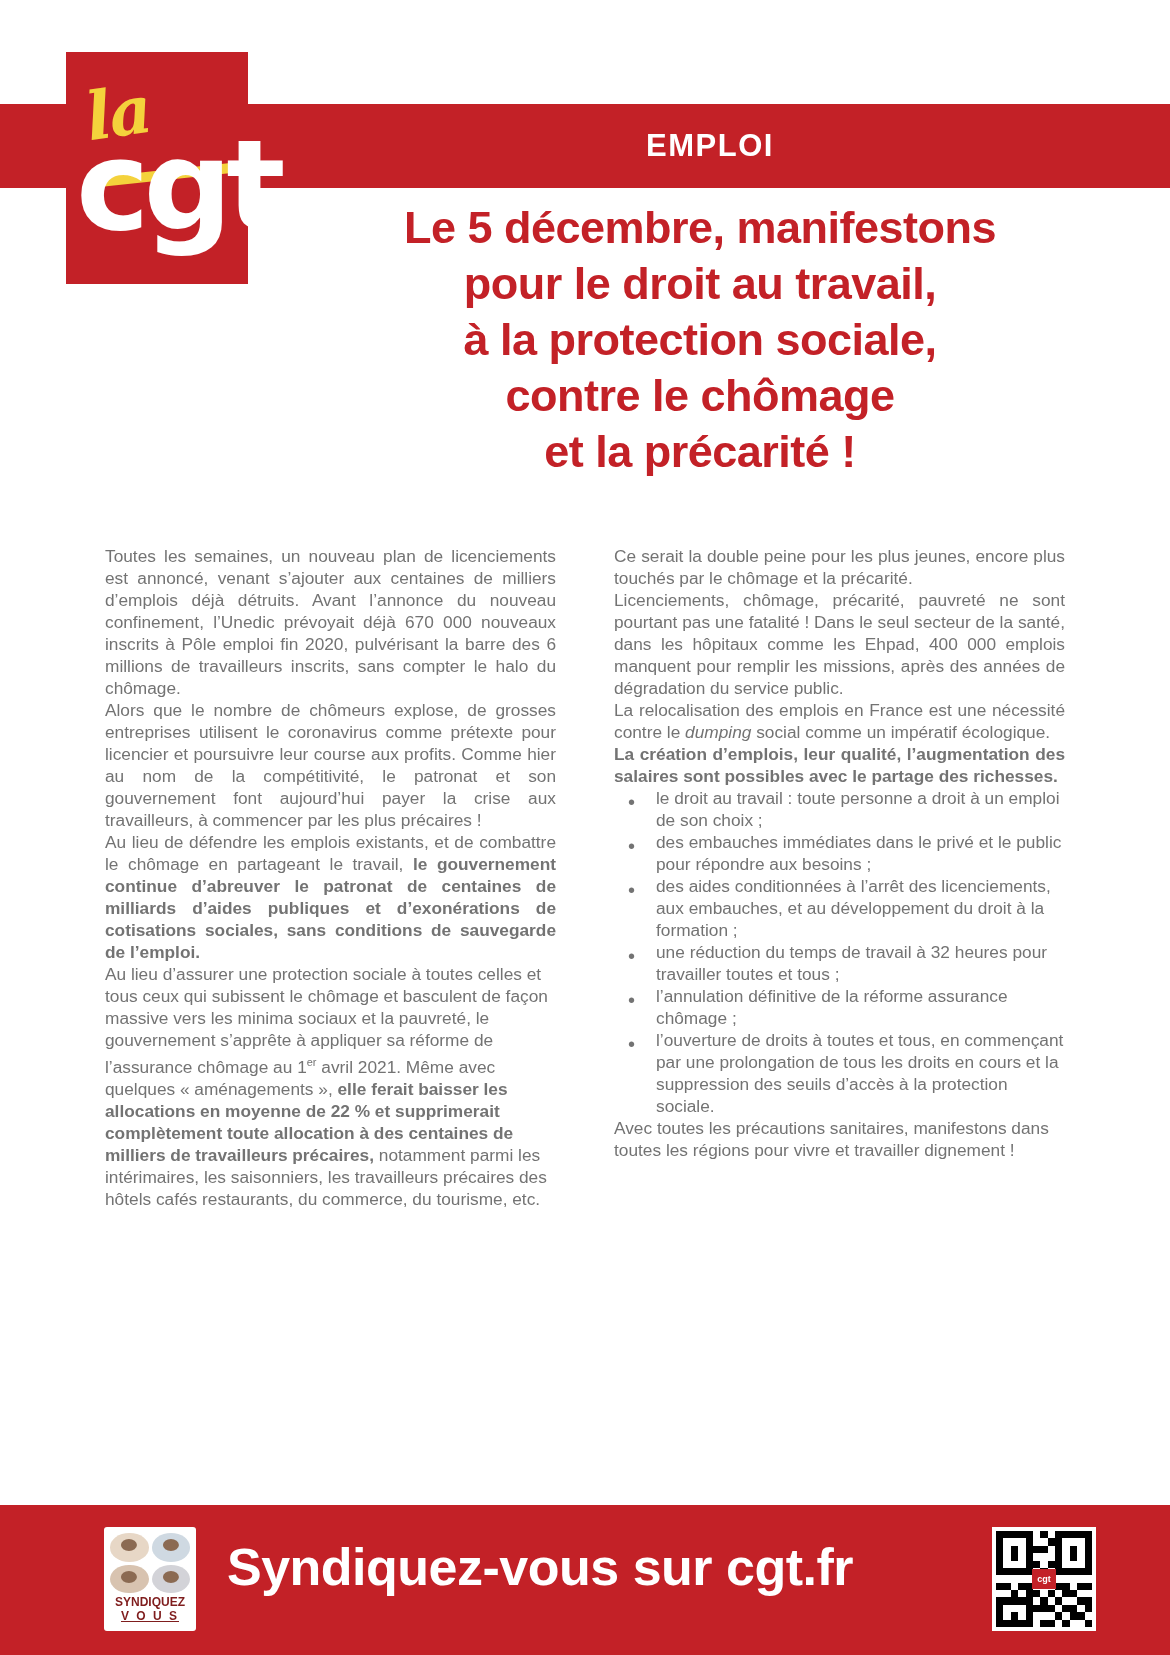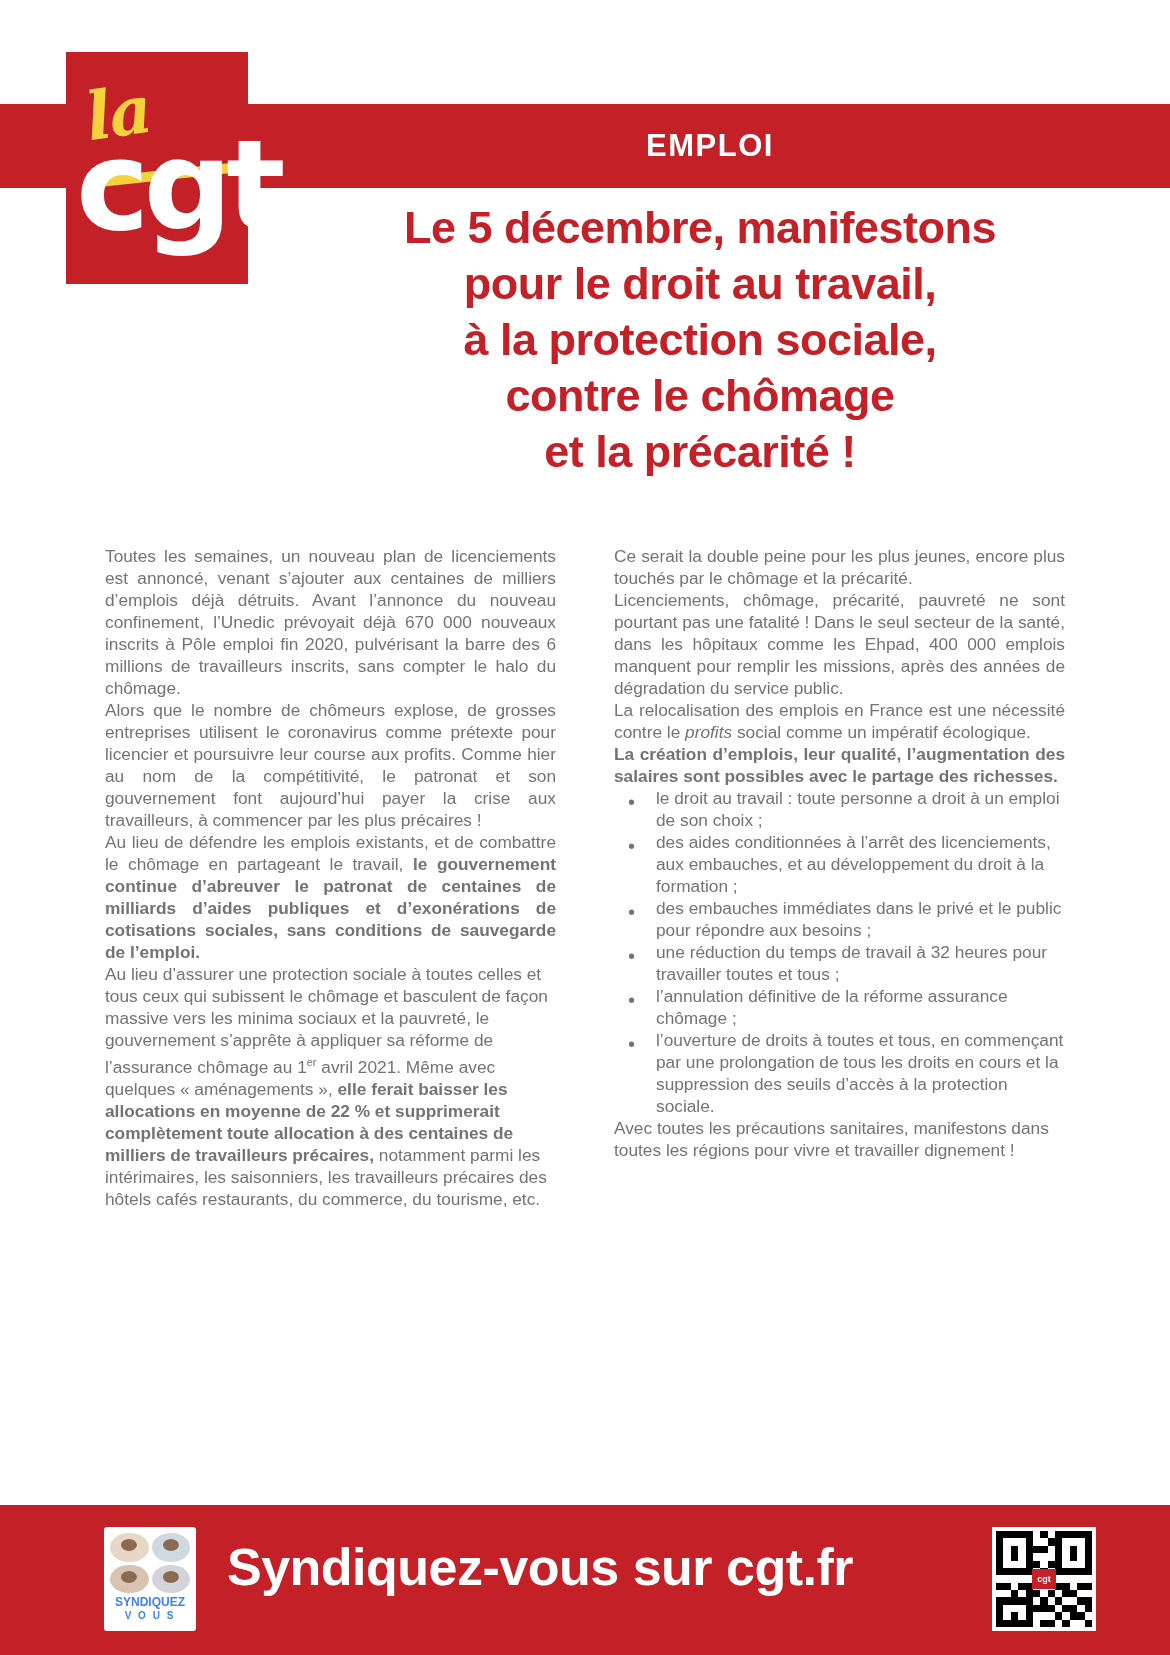--- a/index.html
+++ b/index.html
@@ -218,30 +218,31 @@
     transform: translateX(-50%);
     background: #8b6a52;
     border-radius: 50%;
   }
   .badge-label {
     position: absolute;
     left: 0;
     top: 68px;
     width: 92px;
     text-align: center;
-    color: #3b82f6;
+    color: #7f1d1d;
     font-weight: 700;
     font-size: 12px;
     line-height: 14px;
   }
   .badge-label small {
     display: block;
-    font-size: 10px;
+    font-size: 12px;
     letter-spacing: 2px;
     font-weight: 700;
+    text-decoration: underline;
   }
 
   .qr {
     position: absolute;
     right: 74px;
     top: 22px;
     width: 104px;
     height: 104px;
     background: #ffffff;
     padding: 4px;
@@ -309,30 +310,30 @@
     </p>
     <p class="last-left">
       <span>Au lieu d’assurer une protection sociale à toutes celles et tous ceux qui subissent le chômage et basculent de façon massive vers les minima sociaux et la pauvreté, le gouvernement s’apprête à appliquer sa réforme de l’assurance chômage au 1</span><span class="sup">er</span><span> avril 2021. Même avec quelques « aménagements », </span><b>elle ferait baisser les allocations en moyenne de 22 % et supprimerait complètement toute allocation à des centaines de milliers de travailleurs précaires,</b><span> notamment parmi les intérimaires, les saisonniers, les travailleurs précaires des hôtels cafés restaurants, du commerce, du tourisme, etc.</span>
     </p>
   </div>
 
   <div class="col">
     <p>Ce serait la double peine pour les plus jeunes, encore plus touchés par le chômage et la précarité.</p>
     <p>Licenciements, chômage, précarité, pauvreté ne sont pourtant pas une fatalité ! Dans le seul secteur de la santé, dans les hôpitaux comme les Ehpad, 400 000 emplois manquent pour remplir les missions, après des années de dégradation du service public.</p>
     <p>
-      <span>La relocalisation des emplois en France est une nécessité contre le </span><em>profits</em><span> social comme un impératif écologique.</span>
+      <span>La relocalisation des emplois en France est une nécessité contre le </span><em>dumping</em><span> social comme un impératif écologique.</span>
     </p>
     <p>
       <b>La création d’emplois, leur qualité, l’augmentation des salaires sont possibles avec le partage des richesses.</b>
     </p>
 
     <ul class="bullets">
       <li>le droit au travail : toute personne a droit à un emploi de son choix ;</li>
+      <li>des embauches immédiates dans le privé et le public pour répondre aux besoins ;</li>
       <li>des aides conditionnées à l’arrêt des licenciements, aux embauches, et au développement du droit à la formation ;</li>
-      <li>des embauches immédiates dans le privé et le public pour répondre aux besoins ;</li>
       <li>une réduction du temps de travail à 32 heures pour travailler toutes et tous ;</li>
       <li>l’annulation définitive de la réforme assurance chômage ;</li>
       <li>l’ouverture de droits à toutes et tous, en commençant par une prolongation de tous les droits en cours et la suppression des seuils d’accès à la protection sociale.</li>
     </ul>
 
     <p class="last-left">Avec toutes les précautions sanitaires, manifestons dans toutes les régions pour vivre et travailler dignement !</p>
   </div>
 </div>
 
 <div class="footer">

